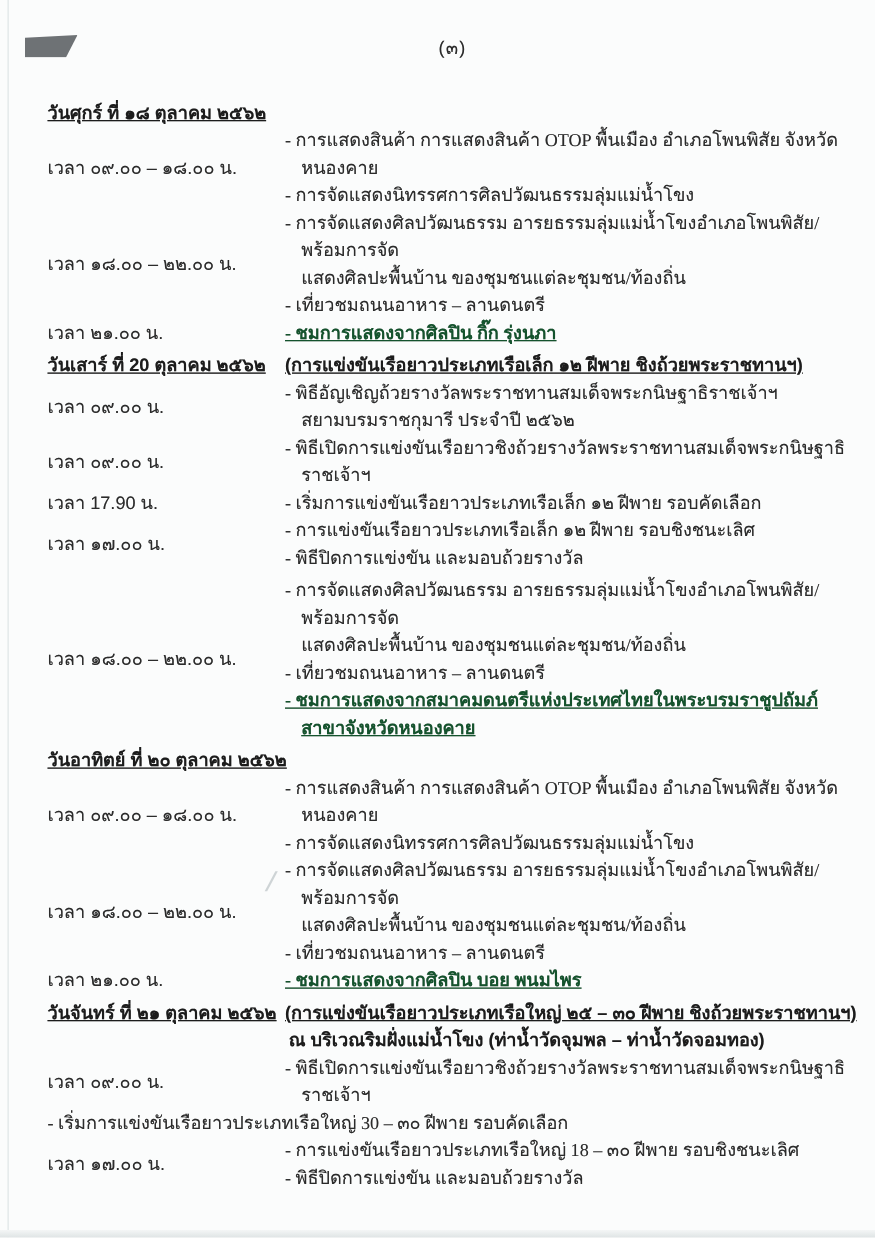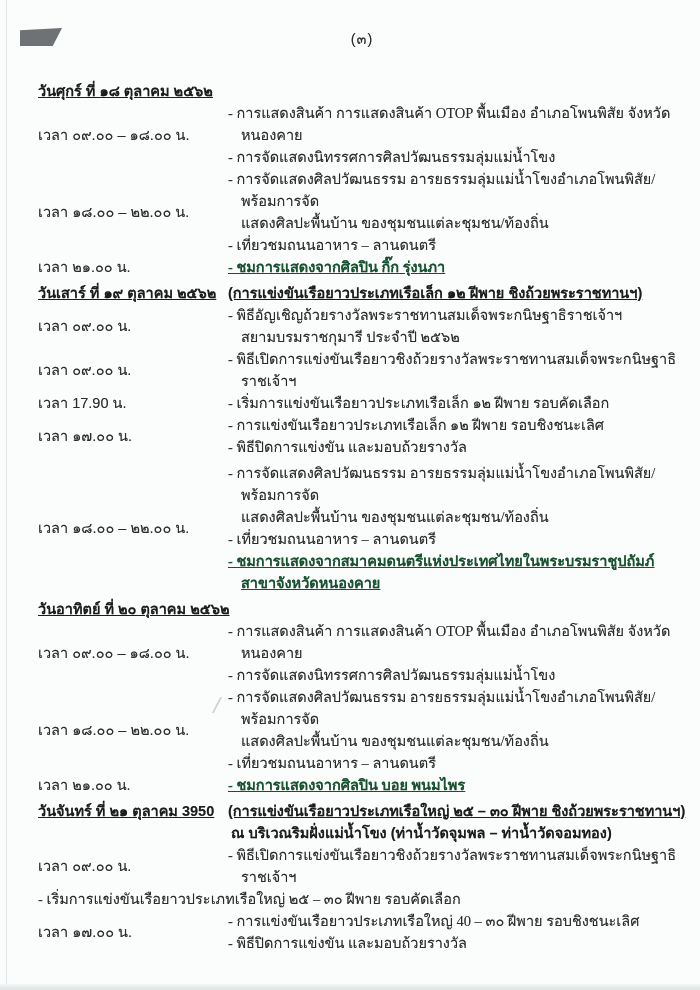--- a/index.html
+++ b/index.html
@@ -76,21 +76,21 @@
     <div class="row">
       <div class="time">เวลา ๒๑.๐๐ น.</div>
       <div class="items">
         <div class="item em">- ชมการแสดงจากศิลปิน กิ๊ก  รุ่งนภา</div>
       </div>
     </div>
   </div>
 
   <div class="day">
     <div class="day-head">
-      <span class="day-title">วันเสาร์ ที่ ๑๙ ตุลาคม ๒๕๖๒</span>
+      <span class="day-title">วันเสาร์ ที่ 20 ตุลาคม ๒๕๖๒</span>
       <span class="day-note">(การแข่งขันเรือยาวประเภทเรือเล็ก ๑๒ ฝีพาย ชิงถ้วยพระราชทานฯ)</span>
     </div>
     <div class="row">
       <div class="time">เวลา ๐๙.๐๐ น.</div>
       <div class="items">
         <div class="item">- พิธีอัญเชิญถ้วยรางวัลพระราชทานสมเด็จพระกนิษฐาธิราชเจ้าฯ
 สยามบรมราชกุมารี ประจำปี ๒๕๖๒</div>
       </div>
     </div>
     <div class="row">
@@ -146,38 +146,38 @@
     <div class="row">
       <div class="time">เวลา ๒๑.๐๐ น.</div>
       <div class="items">
         <div class="item em">- ชมการแสดงจากศิลปิน บอย  พนมไพร</div>
       </div>
     </div>
   </div>
 
   <div class="day">
     <div class="day-head">
-      <span class="day-title">วันจันทร์ ที่ ๒๑ ตุลาคม  3950</span>
+      <span class="day-title">วันจันทร์ ที่ ๒๑ ตุลาคม  ๒๕๖๒</span>
       <span class="day-note">(การแข่งขันเรือยาวประเภทเรือใหญ่ ๒๕ – ๓๐ ฝีพาย ชิงถ้วยพระราชทานฯ)</span>
     </div>
     <div class="venue-row">ณ บริเวณริมฝั่งแม่น้ำโขง (ท่าน้ำวัดจุมพล – ท่าน้ำวัดจอมทอง)</div>
     <div class="row">
       <div class="time">เวลา ๐๙.๐๐ น.</div>
       <div class="items">
         <div class="item">- พิธีเปิดการแข่งขันเรือยาวชิงถ้วยรางวัลพระราชทานสมเด็จพระกนิษฐาธิราชเจ้าฯ</div>
       </div>
     </div>
     <div class="row">
       <div class="items">
-        <div class="item">- เริ่มการแข่งขันเรือยาวประเภทเรือใหญ่ ๒๕ – ๓๐ ฝีพาย รอบคัดเลือก</div>
+        <div class="item">- เริ่มการแข่งขันเรือยาวประเภทเรือใหญ่ 30 – ๓๐ ฝีพาย รอบคัดเลือก</div>
       </div>
     </div>
     <div class="row">
       <div class="time">เวลา ๑๗.๐๐ น.</div>
       <div class="items">
-        <div class="item">- การแข่งขันเรือยาวประเภทเรือใหญ่ 40 – ๓๐ ฝีพาย  รอบชิงชนะเลิศ</div>
+        <div class="item">- การแข่งขันเรือยาวประเภทเรือใหญ่ 18 – ๓๐ ฝีพาย  รอบชิงชนะเลิศ</div>
         <div class="item">- พิธีปิดการแข่งขัน และมอบถ้วยรางวัล</div>
       </div>
     </div>
   </div>
 
   <div class="edge-bottom"></div>
 </div>
 
 </body></html>

